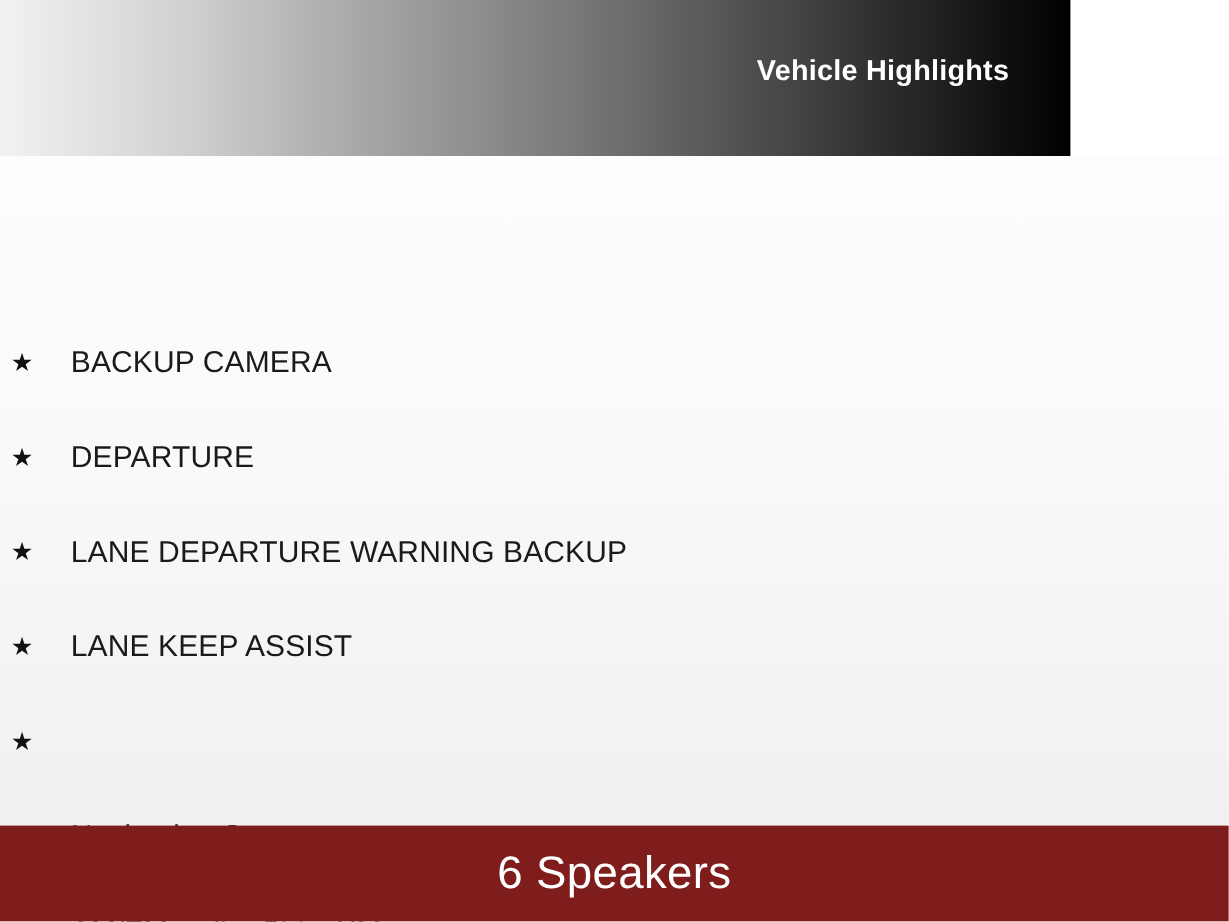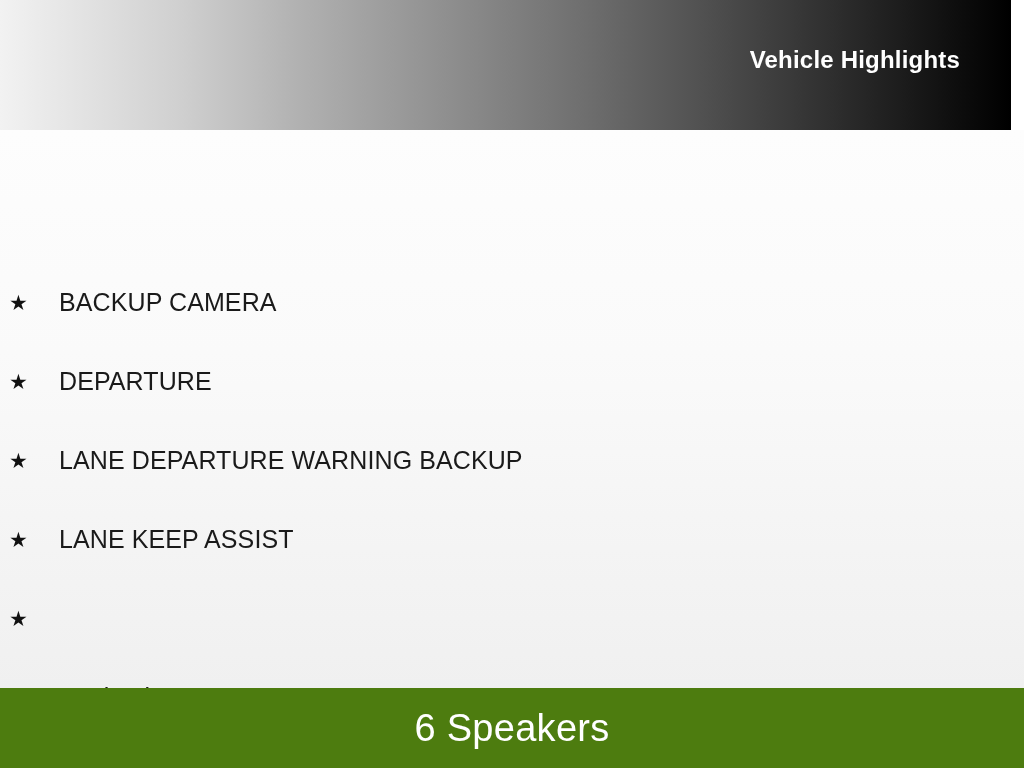--- a/index.html
+++ b/index.html
@@ -18,21 +18,21 @@
     position: relative;
     width: 1024px;
     height: 768px;
     display: flex;
     flex-direction: column;
   }
 
   
   .header {
     position: relative;
-    width: 1011px;
+    width: 892px;
     height: 130px;
     flex: 0 0 130px;
     background: linear-gradient(to right,
         #f2f2f2 0%,
         #e3e3e3 8%,
         #cfcfcf 18%,
         #b0b0b0 30%,
         #8d8d8d 45%,
         #6e6e6e 58%,
         #4a4a4a 72%,
@@ -98,21 +98,21 @@
     margin-left: 26px;
     letter-spacing: 0.1px;
   }
 
   
   .footer {
     position: relative;
     width: 1024px;
     height: 80px;
     flex: 0 0 80px;
-    background: #4d7c0f;
+    background: #7f1d1d;
     display: flex;
     align-items: center;
     justify-content: center;
     box-sizing: border-box;
   }
   .footer-text {
     color: #ffffff;
     font-size: 38px;
     line-height: 44px;
     font-weight: normal;

